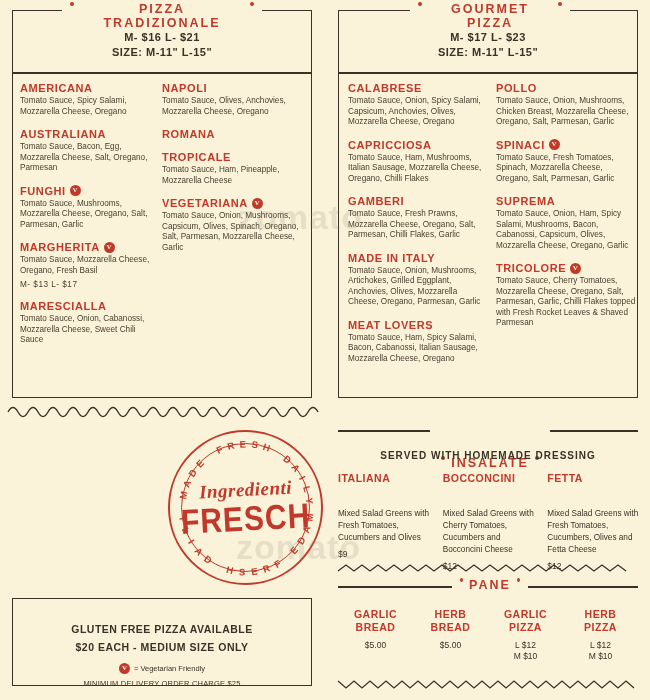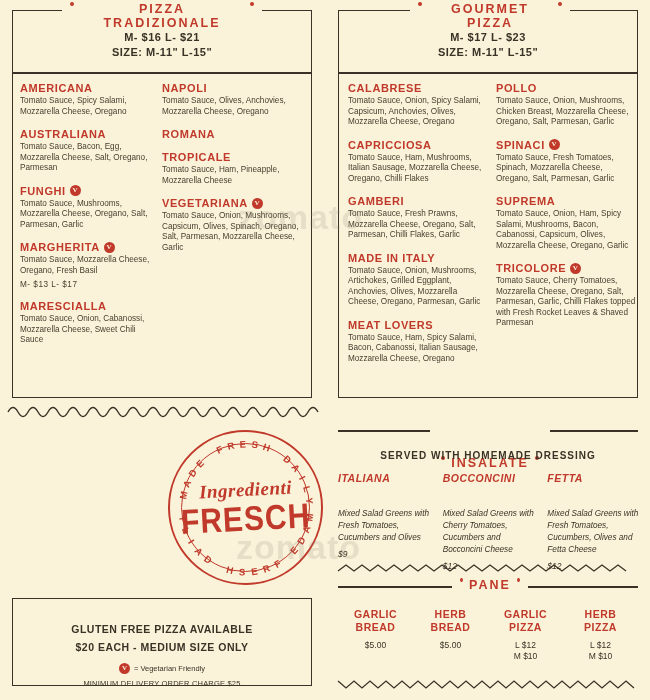--- a/index.html
+++ b/index.html
@@ -387,21 +387,21 @@
   <div class="title-wrap" style="left:430px; top:422px; width:120px; height:16px;margin-top:34px;">
     <span class="dot"></span>
     <span class="section-title">INSALATE</span>
     <span class="dot"></span>
   </div>
   <div style="position:absolute; left:338px; top:430px; width:92px; height:1.5px; background:#3a3226;"></div>
   <div style="position:absolute; left:550px; top:430px; width:88px; height:1.5px; background:#3a3226;"></div>
 
   <div class="subhead" style="position:absolute; left:338px; top:450px; width:300px;">SERVED WITH HOMEMADE DRESSING</div>
 
-  <div id="salads" style="position:absolute; left:338px; top:472px; width:304px; display:flex; gap:10px;font-style:italic;">
+  <div id="salads" style="position:absolute; left:338px; top:472px; width:304px; display:flex; gap:10px;">
       <div style="width: 95px;">
         <div class="salad-name">ITALIANA</div>
         <div class="salad-desc">Mixed Salad Greens with Fresh Tomatoes, Cucumbers and Olives</div>
         <div class="salad-price">$9</div>
       </div>
       <div style="width: 95px;">
         <div class="salad-name">BOCCONCINI</div>
         <div class="salad-desc">Mixed Salad Greens with Cherry Tomatoes, Cucumbers and Bocconcini Cheese</div>
         <div class="salad-price">$12</div>
       </div>

